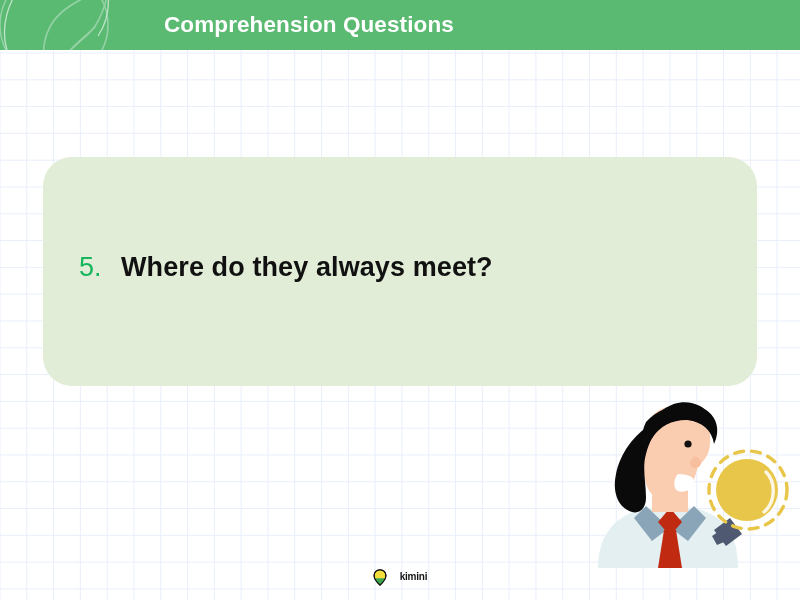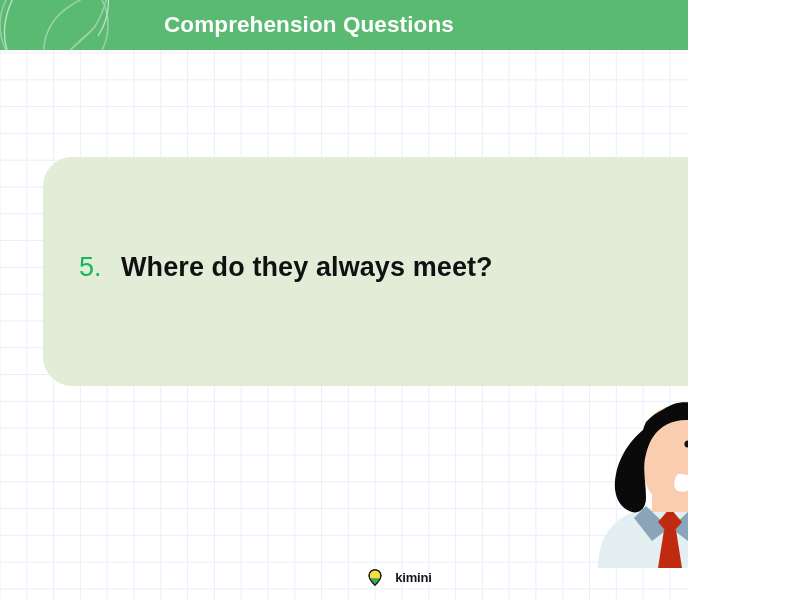--- a/index.html
+++ b/index.html
@@ -12,21 +12,21 @@
     overflow: hidden;
     background: #ffffff;
     font-family: "Liberation Sans", sans-serif;
     position: relative;
   }
 
   
   #slide {
     position: absolute;
     left: 0; top: 0;
-    width: 688px;
+    width: 800px;
     height: 600px;
     background: #fca5a5;
     overflow: hidden;
   }
 
   
   #grid-background {
     position: absolute;
     left: 0;
     top: 50px;
@@ -122,21 +122,21 @@
     align-items: center;
     justify-content: center;
   }
   #footer-logo-mark {
     width: 14px;
     height: 17px;
     margin-right: 1px;
     flex: none;
   }
   #footer-logo-text {
-    font-size: 13px;
+    font-size: 10px;
     font-weight: bold;
     color: #141414;
     letter-spacing: -0.2px;
     line-height: 1;
     margin-left: 12px;
   }
 </style>
 </head>
 <body>
 

